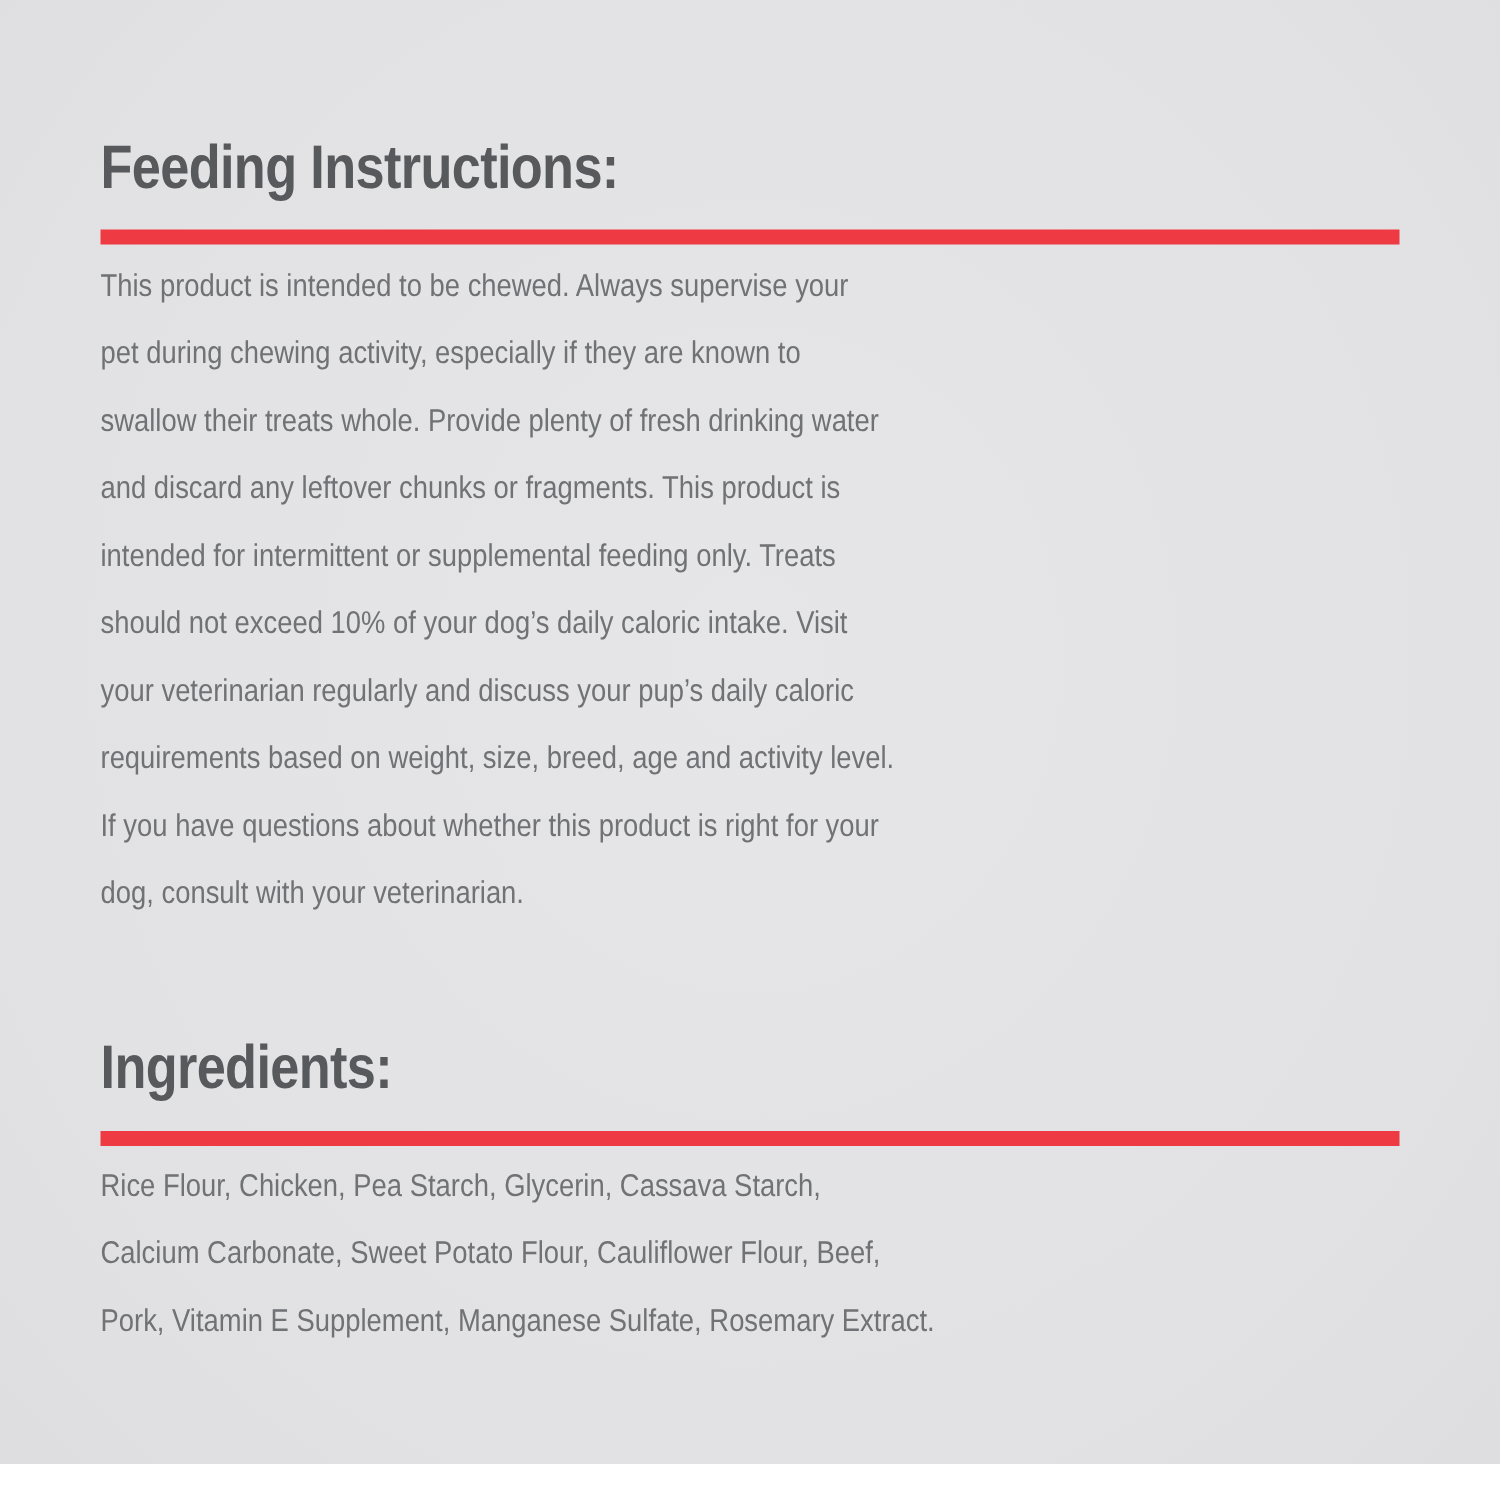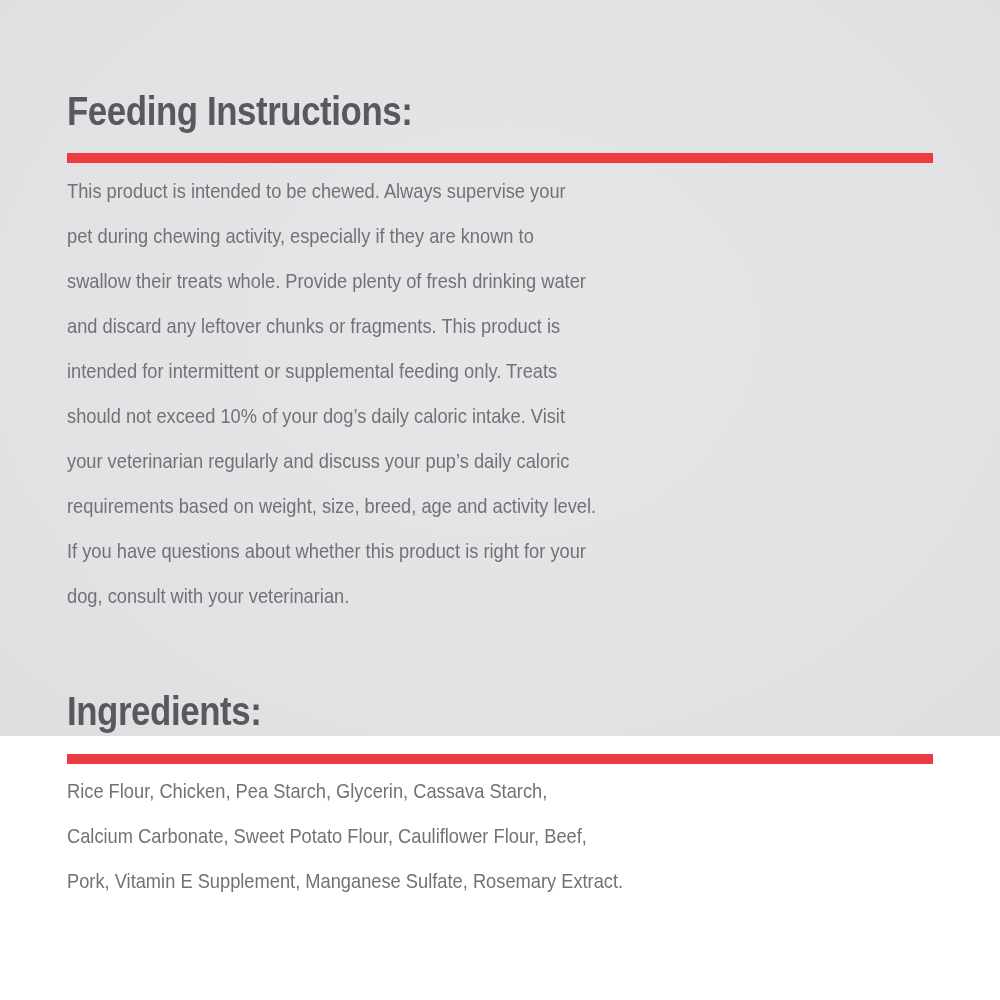--- a/index.html
+++ b/index.html
@@ -9,21 +9,21 @@
   body {
     width: 1000px;
     height: 1000px;
     overflow: hidden;
     font-family: "Liberation Sans", "DejaVu Sans", sans-serif;
   }
   .label-panel {
     position: absolute;
     top: 0; left: 0;
     width: 1000px;
-    height: 736px;
+    height: 976px;
     background: radial-gradient(ellipse at 50% 45%, #e6e6e8 0%, #e2e2e4 70%, #dedee0 100%);
   }
   .label-content {
     position: absolute;
     left: 67px;
     right: 67px;
     top: 0;
   }
   .section-heading {
     position: absolute;

